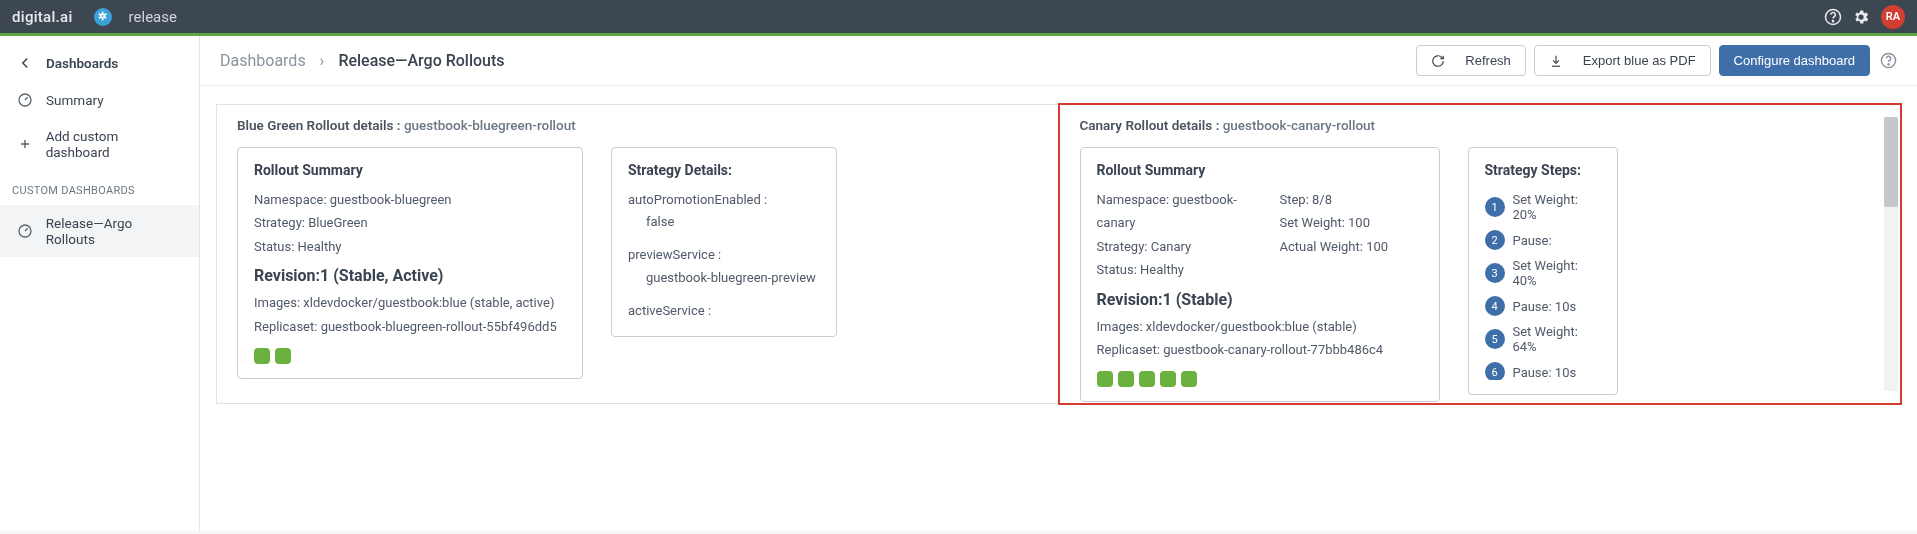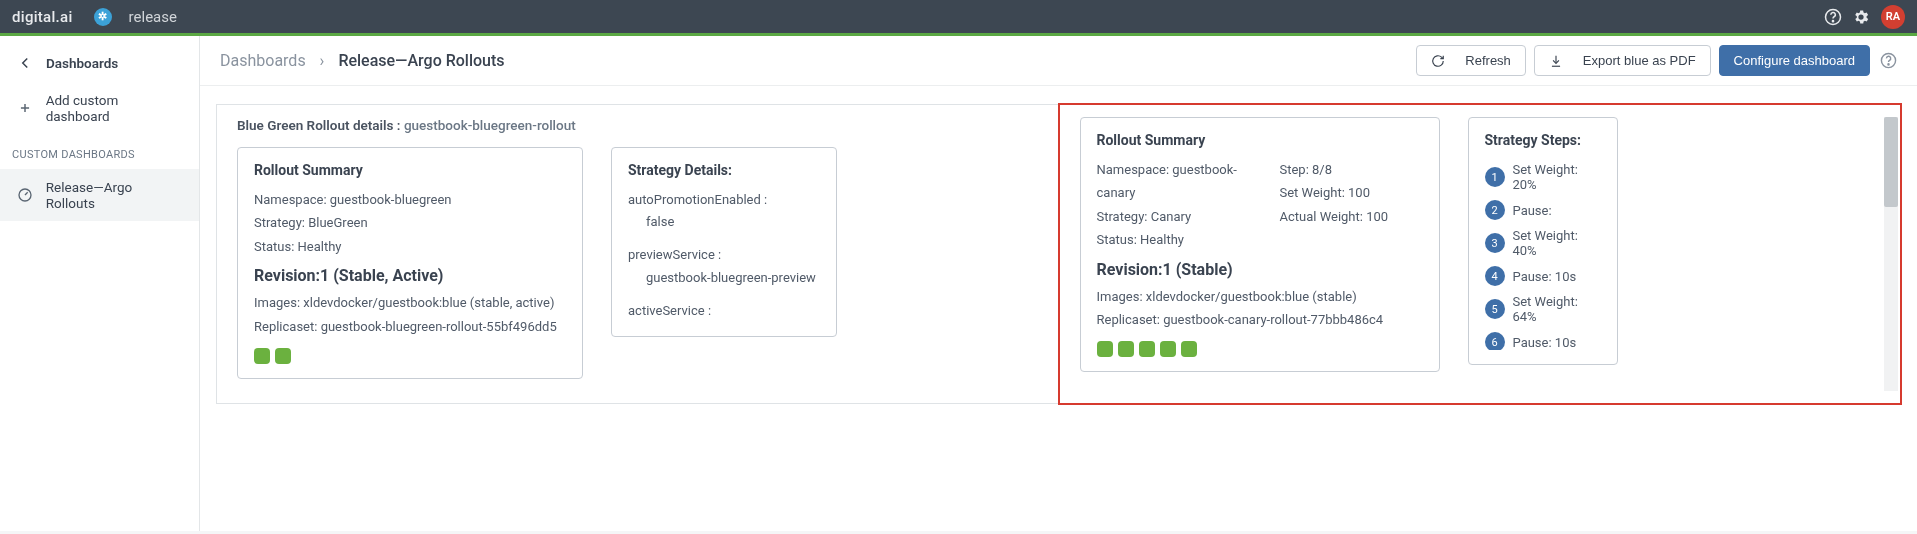--- a/index.html
+++ b/index.html
@@ -171,20 +171,29 @@
     <div class="side-item back">
       <span class="side-icon">
         <svg width="18" height="18" viewBox="0 0 24 24" fill="none" stroke="#3a4350" stroke-width="2">
             <path d="M15 18l-6-6 6-6"></path>
           </svg>
       </span>
       <span>Dashboards</span>
     </div>
     <div class="side-item">
       <span class="side-icon">
+        <svg width="16" height="16" viewBox="0 0 24 24" fill="none" stroke="#5a6572" stroke-width="2">
+            <circle cx="12" cy="12" r="9"></circle>
+            <path d="M12 12l4-4"></path>
+          </svg>
+      </span>
+      <span>Summary</span>
+    </div>
+    <div class="side-item">
+      <span class="side-icon">
         <svg width="14" height="14" viewBox="0 0 24 24" fill="none" stroke="#5a6572" stroke-width="2.5">
             <path d="M12 5v14M5 12h14"></path>
           </svg>
       </span>
       <span>Add custom dashboard</span>
     </div>
     <div class="side-section-label">CUSTOM DASHBOARDS</div>
     <div class="side-item active">
       <span class="side-icon">
         <svg width="16" height="16" viewBox="0 0 24 24" fill="none" stroke="#5a6572" stroke-width="2">
@@ -259,20 +268,23 @@
               <div class="section-divider"></div>
               <div class="kv">previewService :</div>
               <div class="sub-kv">guestbook-bluegreen-preview</div>
               <div class="section-divider"></div>
               <div class="kv">activeService :</div>
             </div>
           </div>
         </div>
 
         <div class="panel right">
+          <div class="panel-title">
+            <span>Canary Rollout details : </span><span class="sub">guestbook-canary-rollout</span>
+          </div>
           <div class="cards-row">
             <div class="card summary-right">
               <h4>Rollout Summary</h4>
               <div class="two-col">
                 <div class="col">
                   <div class="kv">Namespace: guestbook-canary</div>
                   <div class="kv">Strategy: Canary</div>
                   <div class="kv">Status: Healthy</div>
                 </div>
                 <div class="col">

